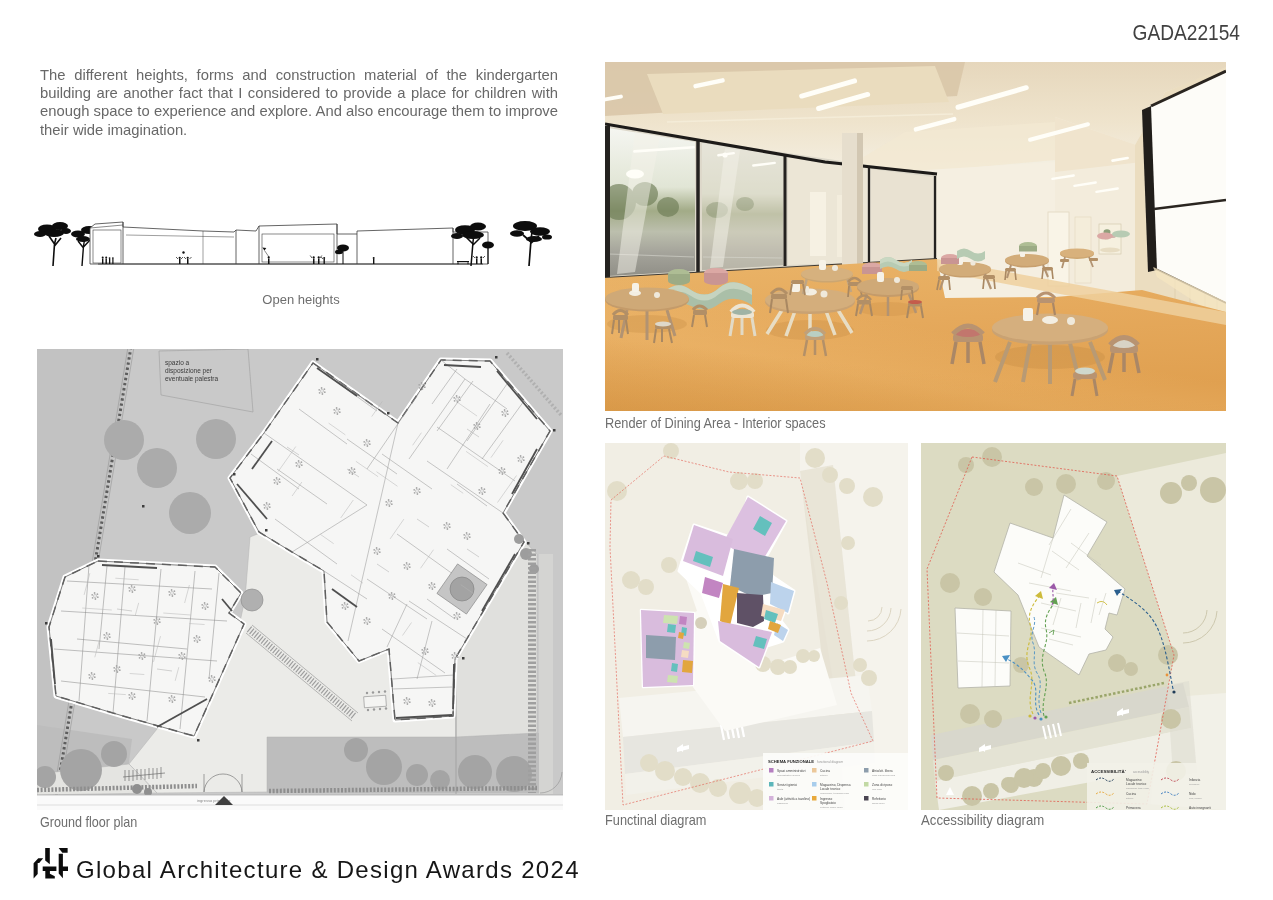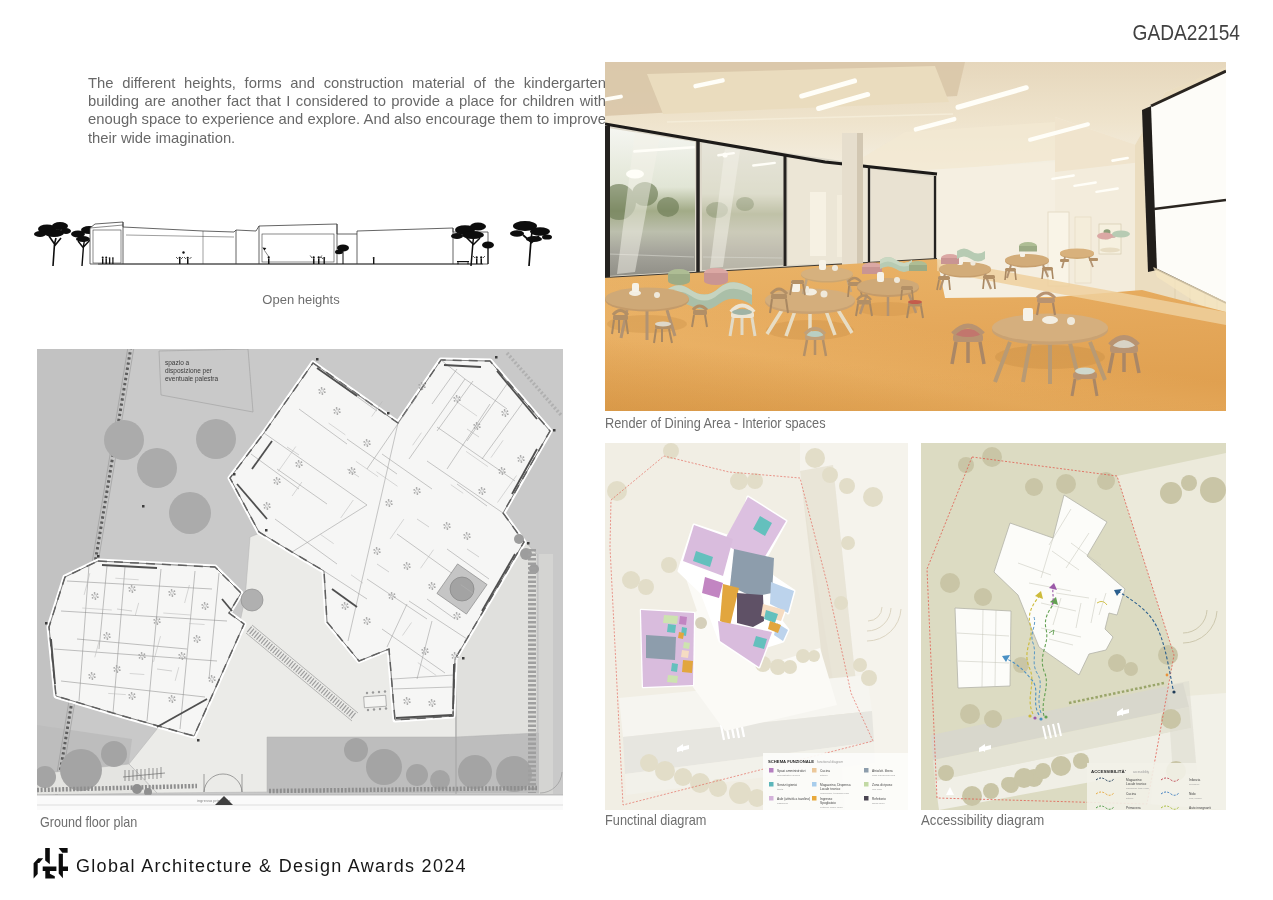--- a/index.html
+++ b/index.html
@@ -5,21 +5,21 @@
   html,body{margin:0;padding:0;background:#ffffff;}
   body{width:1273px;height:900px;position:relative;font-family:"Liberation Sans",sans-serif;overflow:hidden;}
   .abs{position:absolute;}
   .cap{color:#6e6e6e;font-size:13.5px;}
 </style>
 </head>
 <body>
 
 <div class="abs" style="left:1040px;top:21px;width:200px;text-align:right;font-size:21.5px;color:#414141;transform:scaleX(0.89);transform-origin:100% 50%;">GADA22154</div>
 
-<div class="abs" style="left:40px;top:74px;width:518px;font-size:14.8px;line-height:18.2px;color:#686868;text-align:justify;margin-left:48px;">The different heights, forms and construction material of the kindergarten building are another fact that I considered to provide a place for children with enough space to experience and explore. And also encourage them to improve their wide imagination.</div>
+<div class="abs" style="left:40px;top:66px;width:518px;font-size:14.8px;line-height:18.2px;color:#686868;text-align:justify;">The different heights, forms and construction material of the kindergarten building are another fact that I considered to provide a place for children with enough space to experience and explore. And also encourage them to improve their wide imagination.</div>
 
 <div class="abs" style="left:33px;top:214px;">
 <svg width="524" height="60" viewBox="0 0 524 60">
 
   <g fill="#0d0d0d">
     <path d="M20,52 L21.5,30 L23,24 M21.5,30 L16,22 M21.5,32 L28,24" stroke="#0d0d0d" stroke-width="1.6" fill="none"></path>
     <ellipse cx="14" cy="15" rx="9" ry="4.5"></ellipse>
         <ellipse cx="27" cy="12" rx="8" ry="4"></ellipse>
         <ellipse cx="21" cy="19" rx="10" ry="4"></ellipse>
         <ellipse cx="7" cy="20" rx="6" ry="3"></ellipse>
@@ -1439,13 +1439,13 @@
   <g fill="#0c0c0c">
     <path d="M0.6,31.5 L0.6,16.3 L5.3,11.2 L10.2,11.2 L6.2,16.0 L4.7,16.1 L4.7,26.9 Z"></path>
     <path d="M12.2,1.0 L16.8,1.0 L16.8,17.2 L12.2,13.5 Z"></path>
     <path d="M9.7,19.6 L23.4,19.6 L23.4,24.0 L16.9,24.0 L16.9,26.8 L21.8,29.2 L21.8,31.4 L12.3,31.4 L12.3,24.0 L9.7,24.0 Z"></path>
     <path d="M25.7,1.0 L34.6,1.0 L34.6,5.7 L29.3,5.7 Z"></path>
     <path d="M25.7,6.7 L29.9,6.7 L29.9,19.4 L35.0,19.4 L35.0,24.0 L29.9,24.0 L29.9,31.3 L25.7,26.6 Z"></path>
   </g>
 </svg>
 </div>
 
-<div class="abs" style="left:76px;top:856px;font-size:18px;letter-spacing:1.3px;color:#161616;text-align:right;">Global Architecture &amp; Design Awards 2024</div>
+<div class="abs" style="left:76px;top:856px;font-size:24px;letter-spacing:1.3px;color:#161616;text-align:right;">Global Architecture &amp; Design Awards 2024</div>
 
 </body></html>

